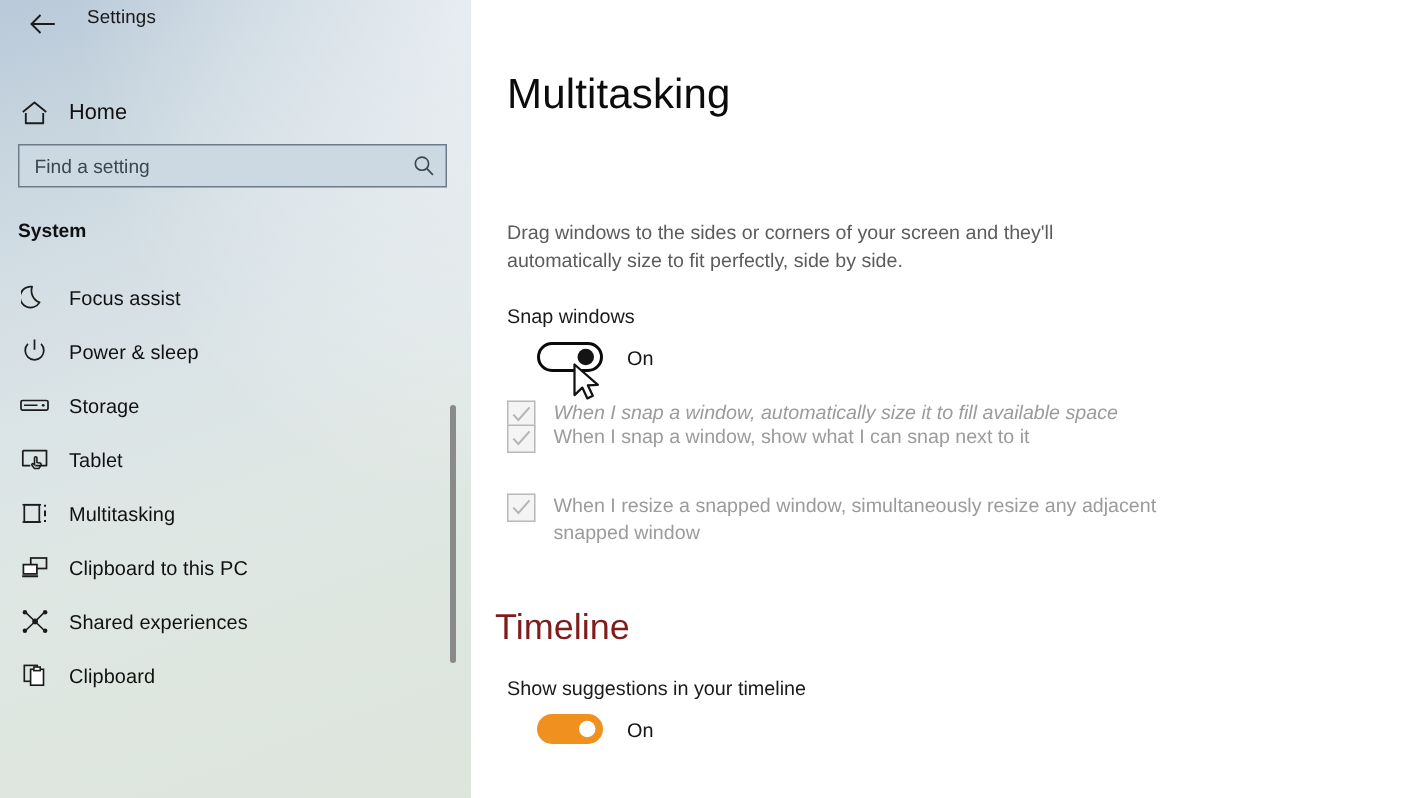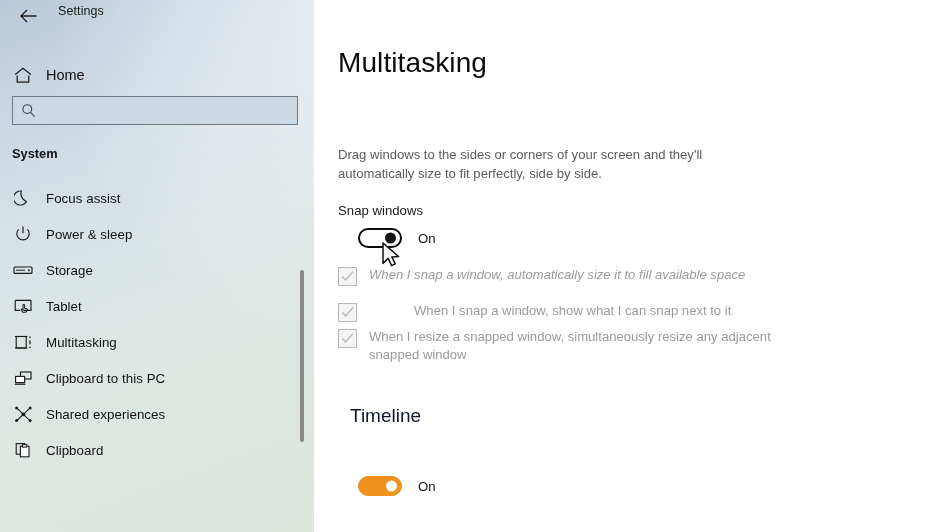--- a/index.html
+++ b/index.html
@@ -245,45 +245,45 @@
   }
 
   
   .check-row {
     position: absolute;
     left: 24px;
     display: flex;
     align-items: flex-start;
   }
   #chk-row-0 { top: 266px; font-style: italic; }
-  #chk-row-1 { top: 302px; gap: 45px; }
+  #chk-row-1 { top: 282px; }
   #chk-row-2 { top: 328px; }
 
   .checkbox {
     width: 19px; height: 19px;
     min-width: 19px;
     border: 1px solid #b9b9b9;
     background: #f4f4f4;
     position: relative;
     margin-top: 1px;
   }
   .check-label {
     margin-left: 12px;
     font-size: 13.1px;
     line-height: 18px;
     color: #9b9b9b;
     max-width: 420px;
   }
 
   .tl-title {
     position: absolute;
-    left: 36px; top: 405px;
-    font-size: 19px;
+    left: 16px; top: 405px;
+    font-size: 24px;
     font-weight: 400;
-    color: #0f172a;
+    color: #7f1d1d;
   }
   #timeline-label { left: 24px; top: 451px; }
 
   
   #cursor {
     position: absolute;
     left: 379px; top: 238px;
     width: 26px; height: 32px;
     pointer-events: none;
   }
@@ -308,20 +308,21 @@
       <span class="home-icon">
         <svg width="18" height="17" viewBox="0 0 18 17" aria-hidden="true">
           <path d="M1.2 7.6 L9 1.3 L16.8 7.6" fill="none" stroke="currentColor" stroke-width="1.25" stroke-linejoin="round"></path>
           <path d="M3.2 8.4 V15.2 H14.8 V8.4" fill="none" stroke="currentColor" stroke-width="1.25" stroke-linejoin="round"></path>
         </svg>
       </span>
       <span class="home-label">Home</span>
     </div>
 
     <div class="search-wrap">
+      <span class="search-input-text">Find a setting</span>
       <span class="search-icon-box">
         <svg width="15" height="15" viewBox="0 0 15 15" aria-hidden="true">
           <circle cx="6.3" cy="6.1" r="4.4" fill="none" stroke="currentColor" stroke-width="1.1"></circle>
           <path d="M9.6 9.4 L13.6 13.6" fill="none" stroke="currentColor" stroke-width="1.1"></path>
         </svg>
       </span>
     </div>
 
     <div class="section-head">System</div>
 
@@ -478,20 +479,21 @@
       <span class="checkbox">
         <svg width="17" height="17" viewBox="0 0 17 17" style="position:absolute;left:0;top:0" aria-hidden="true">
           <path d="M3.2 8.4 L6.6 12 L14 3.6" fill="none" stroke="#b4b4b4" stroke-width="1.3"></path>
         </svg>
       </span>
       <span class="check-label">When I resize a snapped window, simultaneously resize any adjacent snapped window</span>
     </div>
 
     <div class="tl-title">Timeline</div>
 
+    <div class="field-label" id="timeline-label">Show suggestions in your timeline</div>
 
     <div class="toggle-row" id="timeline-toggle-row">
       <span class="switch on-accent">
         <span class="knob"></span>
       </span>
       <span class="switch-state">On</span>
     </div>
 
   </div>
 

